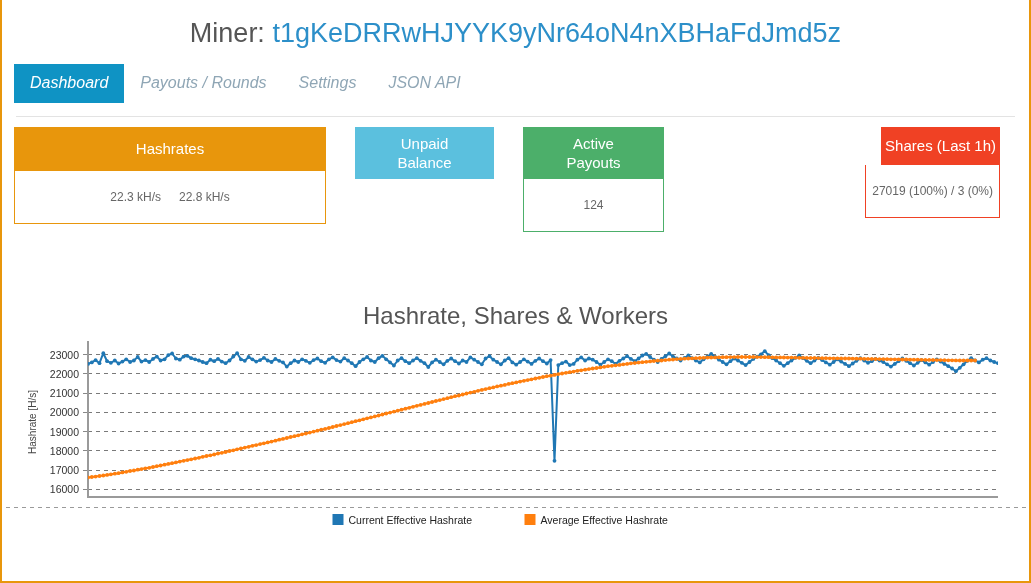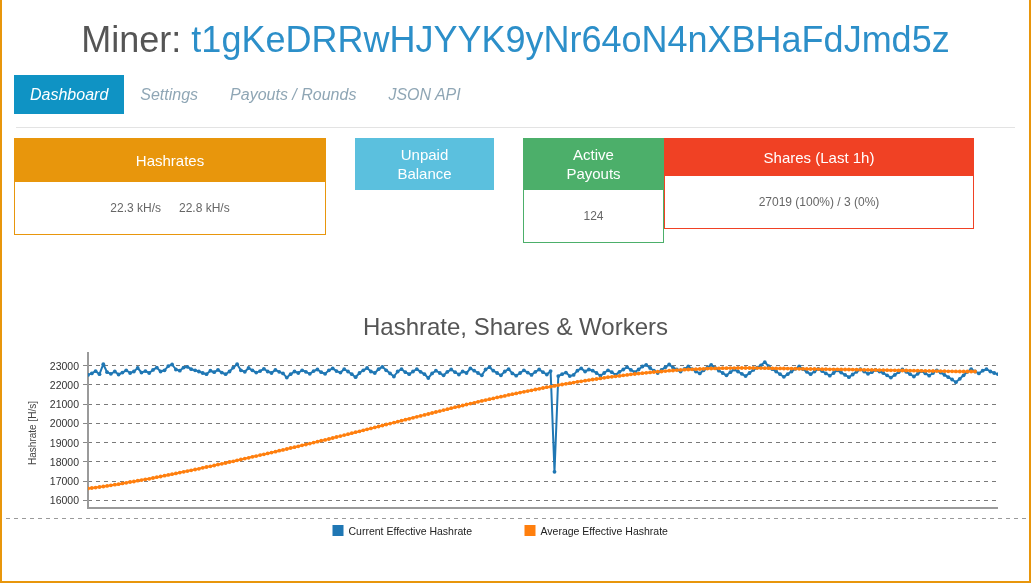--- a/index.html
+++ b/index.html
@@ -19,21 +19,21 @@
     height: 583px;
     background: #ffffff;
     border: 2px solid #E8960C;
     border-top: none;
     border-bottom: none;
   }
 
   
   .page-title {
     text-align: center;
-    font-size: 36px;
+    font-size: 27px;
     font-weight: 400;
     color: #555555;
     margin: 0;
     padding: 17px 0 6px 0;
     line-height: 1.25;
     white-space: nowrap;
   }
   .page-title .addr { color: #2C8FC9; }
 
   .tabbar {
@@ -102,21 +102,21 @@
   #card-hashrates .card-body { border-color: #E8960C; height: 62px; }
 
   #card-unpaid { left: 353px; top: 0; width: 139px; gap: 16px; }
   #card-unpaid .card-head { background: #5BC0DE; height: 52px; display:flex; align-items:center; justify-content:center;}
   #card-unpaid .card-body { border-color: #5BC0DE; height: 91px; }
 
   #card-workers { left: 521px; top: 0; width: 141px; }
   #card-workers .card-head { background: #4CAF6A; height: 52px; display:flex; align-items:center; justify-content:center;}
   #card-workers .card-body { border-color: #4CAF6A; height: 67px; }
 
-  #card-shares { left: 662px; top: 0; width: 310px; }
+  #card-shares { left: 662px; top: 0; width: 336px; align-items: flex-end; }
   #card-shares .card-head { background: #F04124; height: 38px; display:flex; align-items:center; justify-content:center;}
   #card-shares .card-body { border-color: #F04124; height: 62px; }
 
   .hr-pair { display: flex; gap: 18px; }
 
   
   .chart-wrap {
     position: relative;
     margin-top: 14px;
     height: 230px;
@@ -157,22 +157,22 @@
 
 <div id="page">
 
   <h1 class="page-title">
     <span>Miner:</span>
     <span class="addr">t1gKeDRRwHJYYK9yNr64oN4nXBHaFdJmd5z</span>
   </h1>
 
   <nav class="tabbar">
     <div class="tab active">Dashboard</div>
+    <div class="tab">Payouts / Rounds</div>
     <div class="tab">Settings</div>
-    <div class="tab">Payouts / Rounds</div>
     <div class="tab">JSON API</div>
   </nav>
 
   <div class="divider"></div>
 
   <div class="cards">
 
     <section class="card" id="card-hashrates">
       <div class="card-head">Hashrates</div>
       <div class="card-body">

